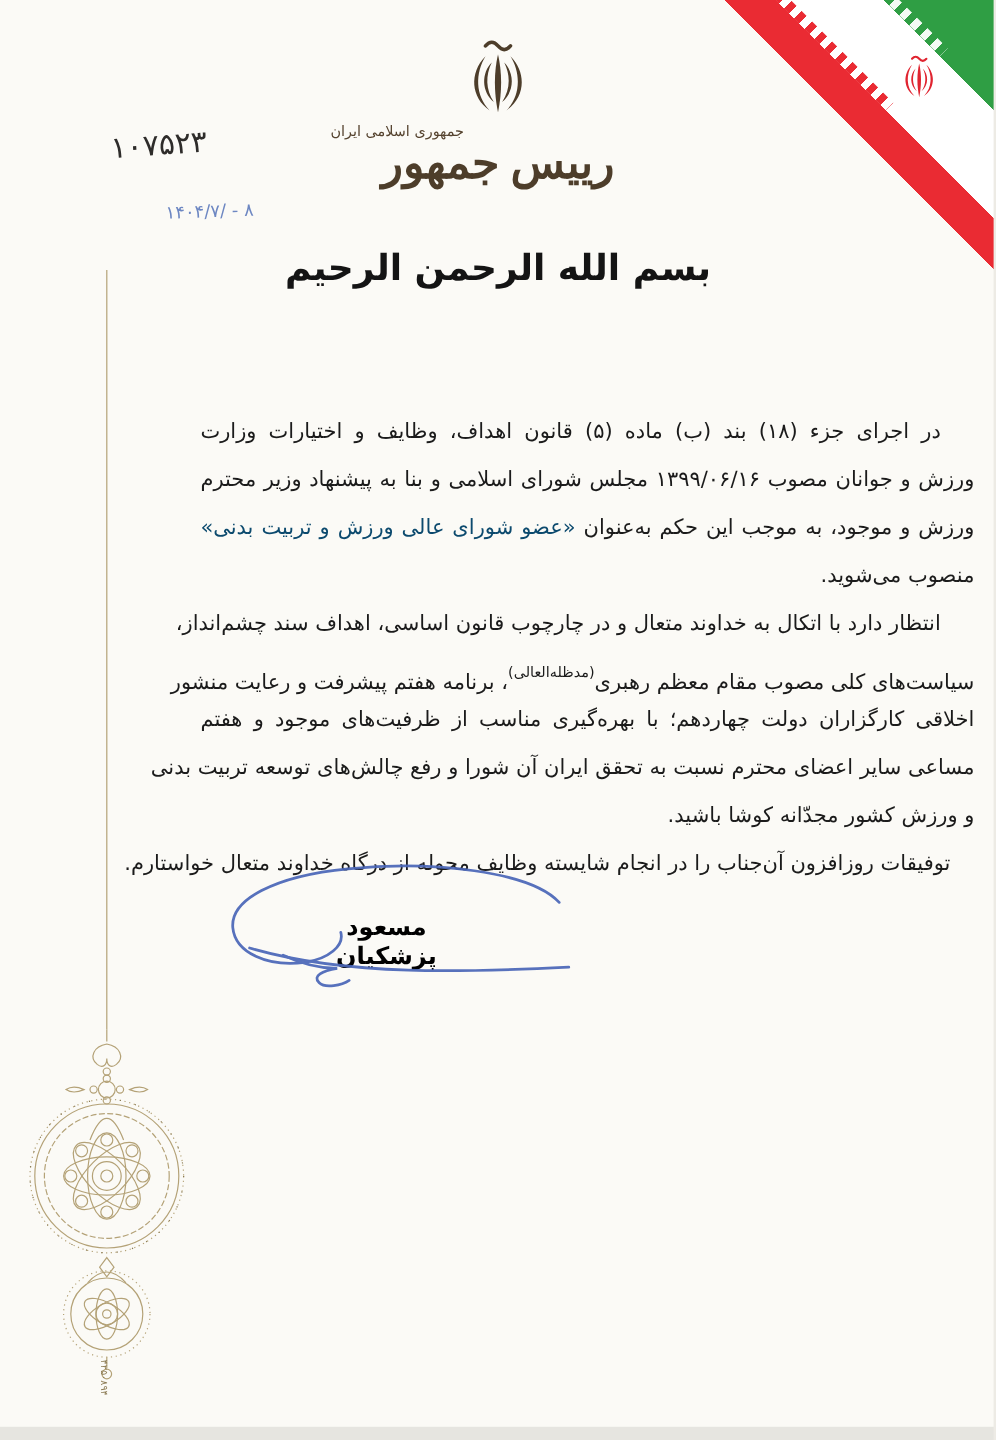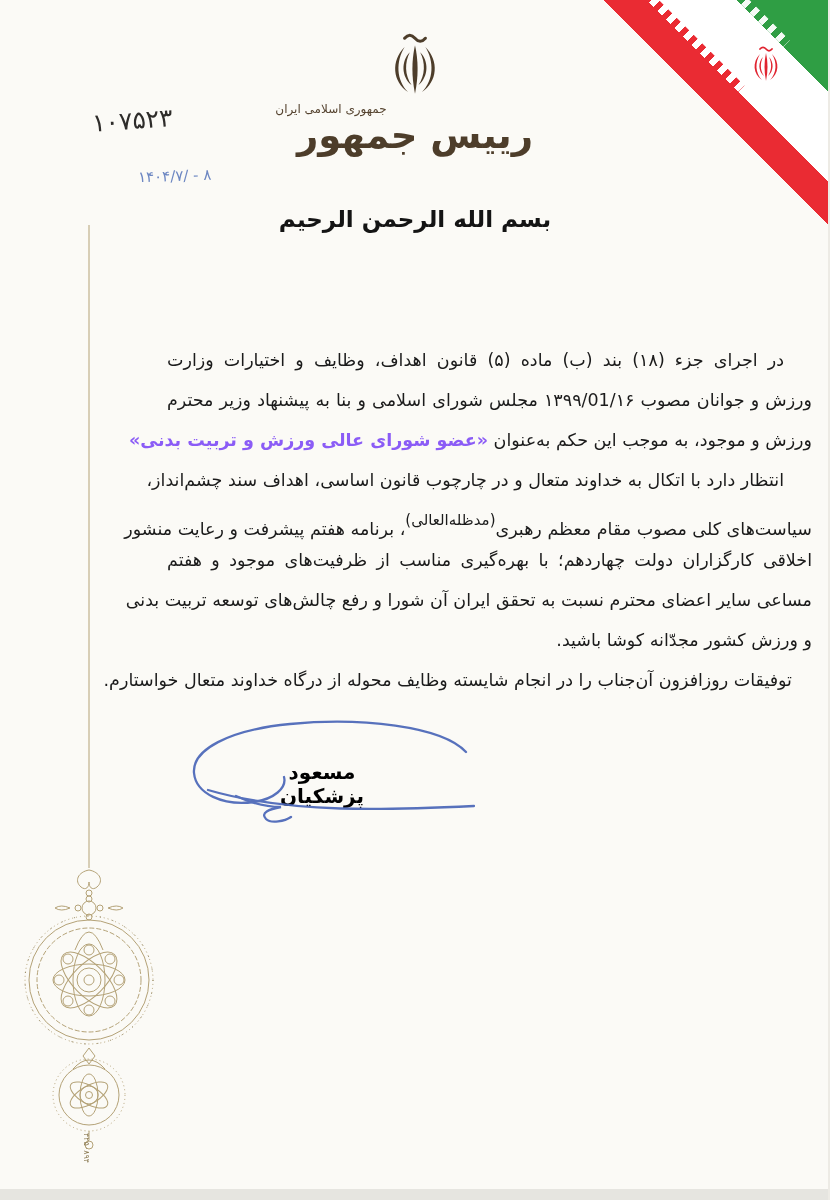--- a/index.html
+++ b/index.html
@@ -14,39 +14,39 @@
         background:repeating-linear-gradient(90deg,rgba(255,255,255,.95) 0 6px,rgba(255,255,255,0) 6px 12px);}
   .takbir.t2{transform:rotate(45deg) translateY(121px);
         background:repeating-linear-gradient(90deg,#ea2b33 0 6px,rgba(255,255,255,0) 6px 12px);}
   .flag-emblem{position:absolute;top:45px;right:44px;width:40px;height:40px;color:#e02430;}
 
   
   .head-emblem{position:absolute;top:30px;left:50%;transform:translateX(-50%);width:52px;height:72px;color:#4d3d2a;}
   .republic-title{position:absolute;top:102px;left:0;width:662px;text-align:center;
         font-size:12px;color:#55432f;letter-spacing:1px;}
   .office-title{position:absolute;top:114px;left:0;width:830px;text-align:center;
-        font-size:37px;font-weight:bold;color:#4d3d2a;}
+        font-size:37px;font-weight:bold;color:#4d3d2a;font-family:Liberation Serif, serif;}
   .reg-number{position:absolute;top:106px;left:92px;font-size:25px;color:#2e2c2a;
         letter-spacing:7px;transform:rotate(-4deg);direction:ltr;}
   .reg-date{position:absolute;top:167px;left:138px;font-size:15px;color:#6d87c2;
         letter-spacing:3px;transform:rotate(-2deg);direction:ltr;}
   .bismillah{position:absolute;top:206px;left:0;width:830px;text-align:center;
-        font-size:23px;font-weight:bold;color:#141414;}
+        font-size:30px;font-weight:bold;color:#141414;}
 
   
   .addressee{position:absolute;top:286px;right:30px;font-size:20px;font-weight:bold;
         color:#000;direction:rtl;}
   .body-block{position:absolute;top:340px;left:167px;right:18px;}
   .line{height:40px;line-height:40px;font-size:17.5px;color:#1b1b1b;direction:rtl;
         text-align:justify;text-align-last:justify;white-space:nowrap;}
   .line.last{text-align:right;text-align-last:right;}
   .line.indent{padding-right:28px;}
   .line.indent-sm{padding-right:20px;}
-  .line b{font-weight:bold;color:#8b5cf6;}
-  .line sup{font-size:15px;vertical-align:10px;}
+  .line b{font-weight:normal;color:#0c4a6e;}
+  .line sup{font-size:12px;vertical-align:10px;}
 
   
   .sig-strokes{position:absolute;top:716px;left:178px;width:306px;height:110px;z-index:3;}
   .signer-name{position:absolute;top:760px;left:246px;width:152px;text-align:center;
         font-size:20px;font-weight:bold;color:#000;z-index:2;direction:rtl;}
 
   
   .ornament{position:absolute;top:210px;left:14px;width:150px;height:975px;color:#b4a277;}
   .print-code{position:absolute;top:1133px;left:91px;font-size:8px;color:#8d7c55;
         transform-origin:0 0;transform:rotate(90deg);direction:ltr;letter-spacing:1px;}
@@ -86,22 +86,23 @@
     </svg>
   <div class="republic-title">جمهوری اسلامی ایران</div>
   <div class="office-title">رییس جمهور</div>
   <div class="reg-number">۱۰۷۵۲۳</div>
   <div class="reg-date">۱۴۰۴/۷/ - ۸</div>
   <div class="bismillah">بسم الله الرحمن الرحیم</div>
 
 
   <div class="body-block">
     <div class="line indent">در اجرای جزء (۱۸) بند (ب) ماده (۵) قانون اهداف، وظایف و اختیارات وزارت</div>
-    <div class="line">ورزش و جوانان مصوب ۱۳۹۹/01/۱۶ مجلس شورای اسلامی و بنا به پیشنهاد وزیر محترم</div>
+    <div class="line">ورزش و جوانان مصوب ۱۳۹۹/۰۶/۱۶ مجلس شورای اسلامی و بنا به پیشنهاد وزیر محترم</div>
     <div class="line"><span>ورزش و موجود، به موجب این حکم به‌عنوان </span><b>«عضو شورای عالی ورزش و تربیت بدنی»</b></div>
+    <div class="line last">منصوب می‌شوید.</div>
     <div class="line indent">انتظار دارد با اتکال به خداوند متعال و در چارچوب قانون اساسی، اهداف سند چشم‌انداز،</div>
     <div class="line"><span>سیاست‌های کلی مصوب مقام معظم رهبری</span><sup>(مدظله‌العالی)</sup><span>، برنامه هفتم پیشرفت و رعایت منشور</span></div>
     <div class="line">اخلاقی کارگزاران دولت چهاردهم؛ با بهره‌گیری مناسب از ظرفیت‌های موجود و هفتم</div>
     <div class="line">مساعی سایر اعضای محترم نسبت به تحقق ایران آن شورا و رفع چالش‌های توسعه تربیت بدنی</div>
     <div class="line last">و ورزش کشور مجدّانه کوشا باشید.</div>
     <div class="line indent-sm">توفیقات روزافزون آن‌جناب را در انجام شایسته وظایف محوله از درگاه خداوند متعال خواستارم.</div>
   </div>
 
   <div class="signer-name">مسعود پزشکیان</div>
   <svg class="sig-strokes" viewBox="0 0 306 110" fill="none" stroke="#4a66b8" stroke-width="2.3" stroke-linecap="round" opacity="0.92">

